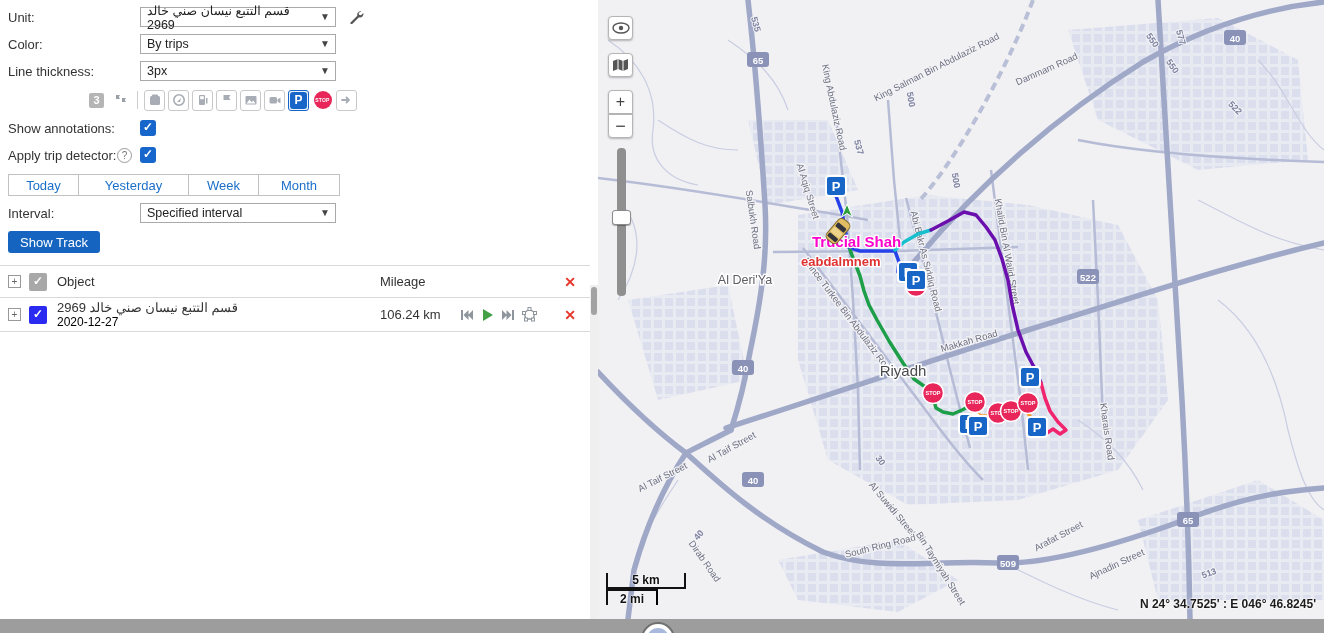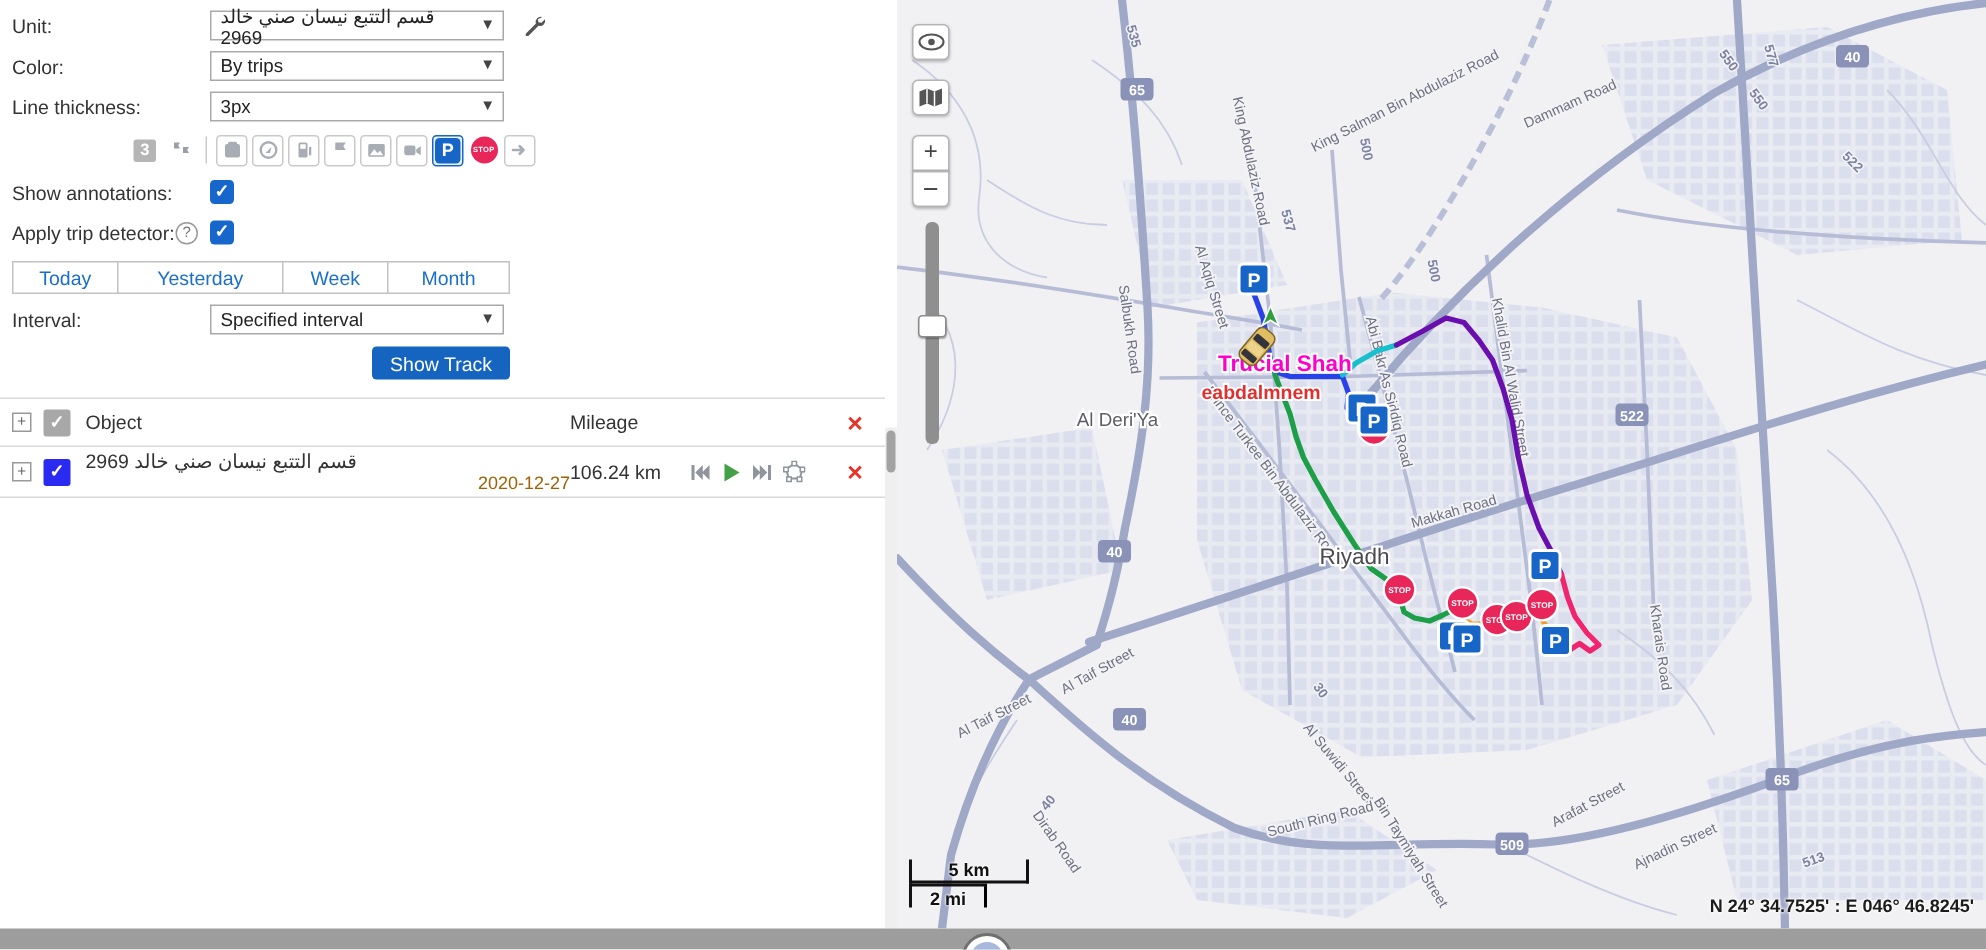--- a/index.html
+++ b/index.html
@@ -41,32 +41,32 @@
   .chk.bigblue::after { left:4px; top:1px; }
   .help-circ { width:15px; height:15px; border:1px solid #9a9a9a; border-radius:50%; color:#777;
                font-size:10px; display:flex; align-items:center; justify-content:center; margin-right:8px; }
 
   
   #quick-ranges { display:flex; margin:9px 0 0 8px; width:332px; }
   .qr-btn { flex:none; height:22px; border:1px solid #c2c2c2; background:#fff; color:#1a6fc9;
             font-size:13px; display:flex; align-items:center; justify-content:center; margin-left:-1px; cursor:pointer; }
   .qr-btn:first-child { margin-left:0; }
 
-  #show-track-row { margin:8px 0 0 8px; width:332px; display:flex; justify-content:flex-end; }
+  #show-track-row { margin:8px 0 0 8px; width:332px; display:flex; }
   #show-track-btn { background:#1565c0; color:#fff; border:none; border-radius:3px; height:22px;
                     padding:0 12px; font-size:13px; cursor:pointer; }
 
   
   #track-table { margin-top:12px; width:590px; border-top:1px solid #d9d9d9; font-size:13px; color:#333; }
   .t-row { display:flex; align-items:center; border-bottom:1px solid #d9d9d9; min-height:32px; padding:2px 0; }
   .t-expand { width:13px; height:13px; border:1px solid #999; margin:0 0 0 8px; font-size:10px; color:#666;
               display:flex; align-items:center; justify-content:center; line-height:1; cursor:pointer; }
   .t-chk { margin-left:8px; }
   .t-obj { flex:1; margin-left:10px; }
-  .t-obj .sub { font-size:12px; color:#a16207;text-align:right; }
+  .t-obj .sub { font-size:12px; color:#000000; }
   .t-mileage { width:80px; }
   .t-controls { width:90px; display:flex; align-items:center; gap:7px; }
   .t-x { width:40px; color:#e8352b; font-weight:bold; font-size:14px; text-align:center; cursor:pointer; }
   .t-head { color:#333; }
   .t-head .t-mileage { font-weight:normal; }
 
   
   #panel-scrollbar { position:absolute; left:590px; top:285px; width:8px; height:334px; background:#efefef; }
   #panel-scroll-thumb { position:absolute; left:1px; top:2px; width:6px; height:28px; background:#a3a3a3; border-radius:3px; }
 

